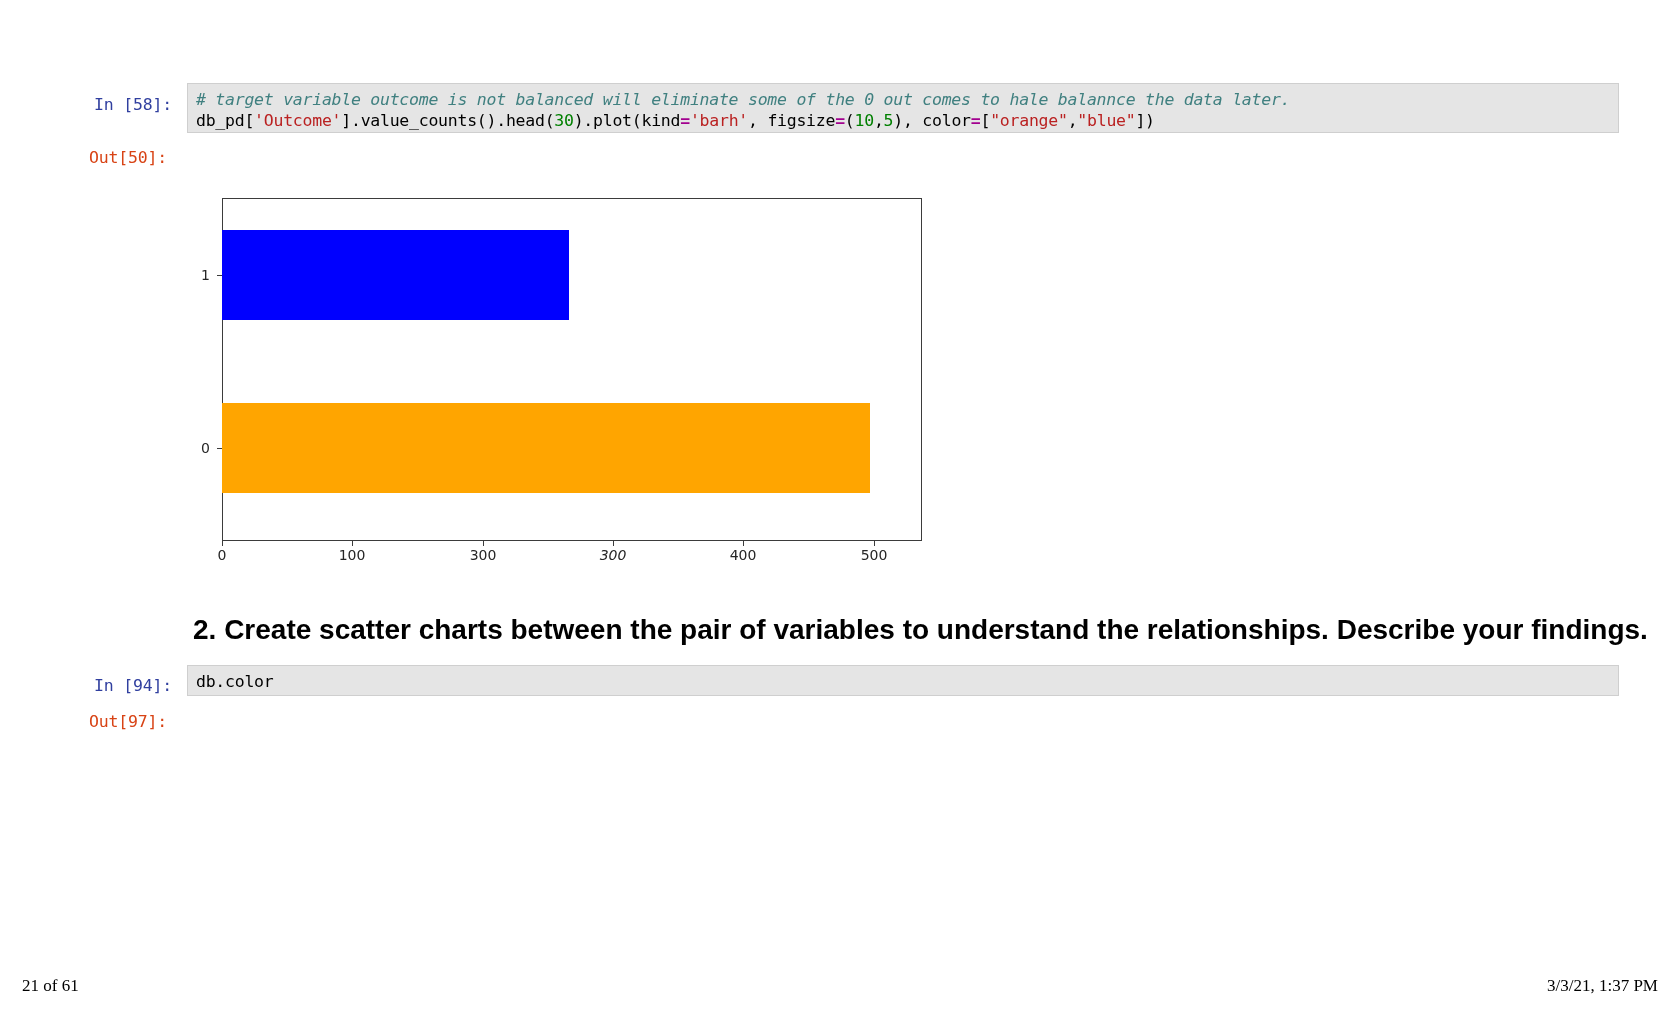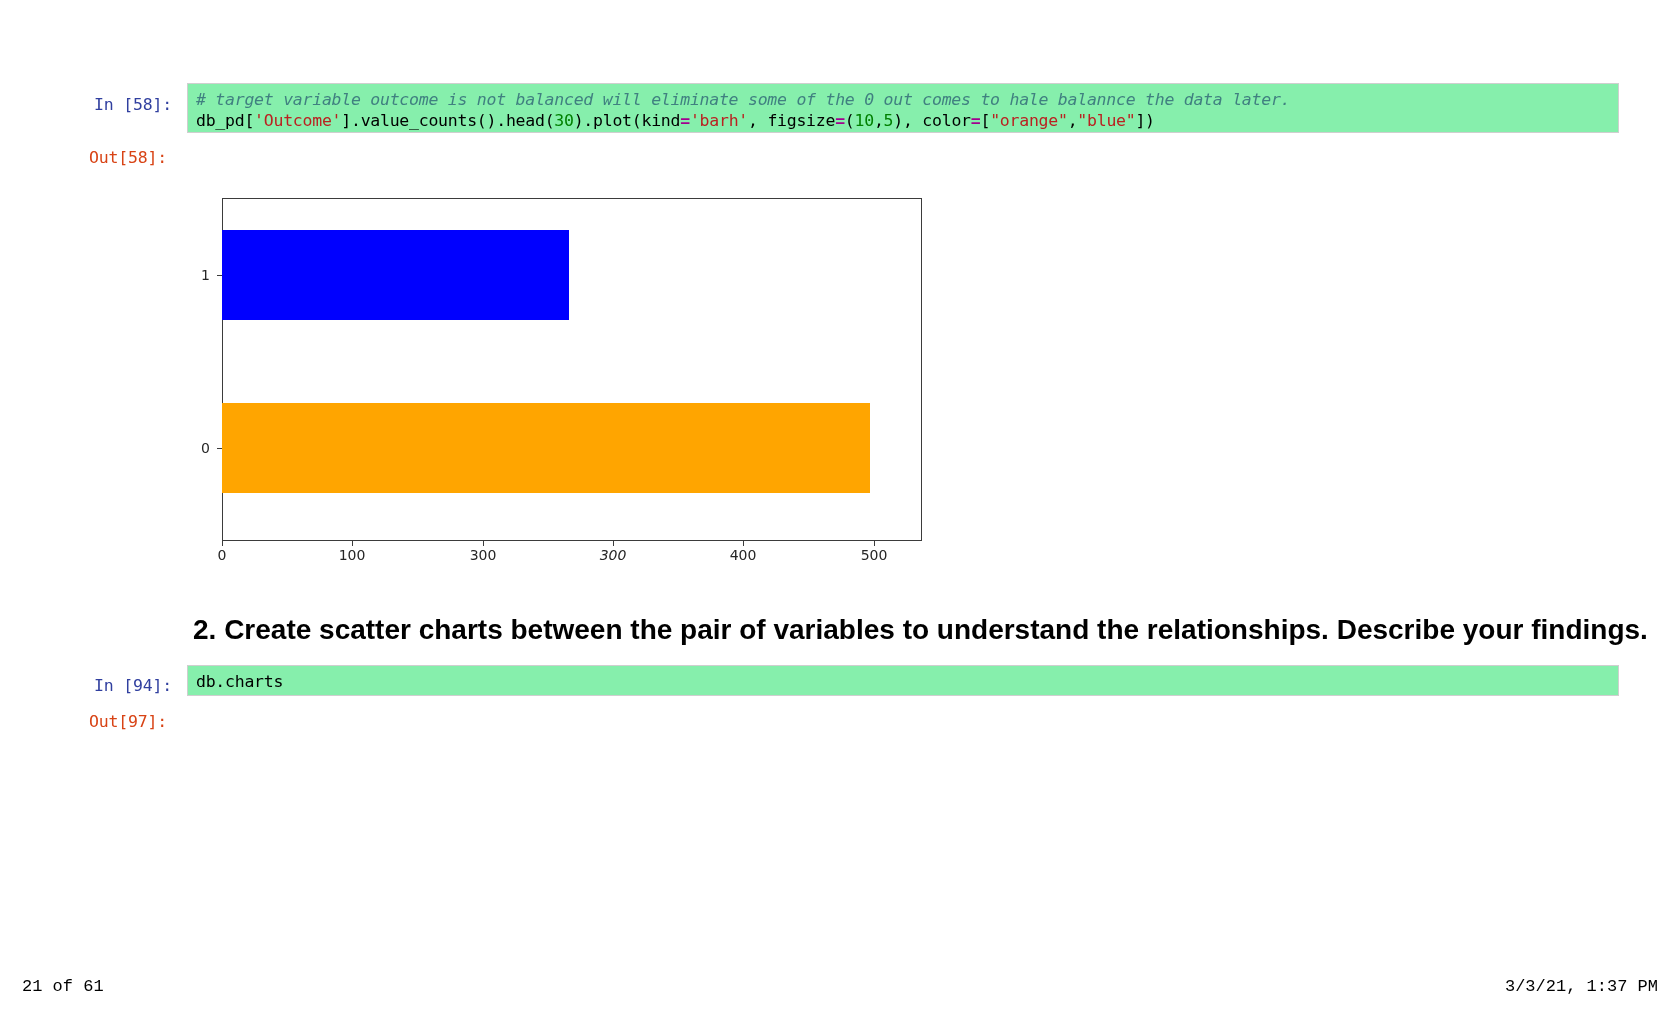--- a/index.html
+++ b/index.html
@@ -32,21 +32,21 @@
     font-size: 16.5px;
     letter-spacing: -0.2px;
     white-space: pre;
   }
   .prompt-in  { color: #303f9f; }
   .prompt-out { color: #d84315; }
 
   
   .code-cell {
     position: absolute;
-    background: #86efac;
+    background: #e5e5e5;
     border: 1px solid #cfcfcf;
     padding: 5px 8px 6px 8px;
     font-family: "DejaVu Sans Mono", monospace;
     font-size: 16.5px;
     line-height: 21px;
     white-space: pre;
     color: #000;
     letter-spacing: -0.25px;
   }
   .tok-comment { color: #408080; font-style: italic; }
@@ -111,42 +111,42 @@
   .xtick-mark {
     position: absolute;
     width: 1.4px; height: 5px;
     background: #3b3b3b;
   }
 
   
   .footer {
     position: absolute;
     bottom: 24px;
-    font-family: Liberation Mono, monospace;
+    font-family: Liberation Serif, serif;
     font-size: 17px;
     color: #000;
   }
   .footer-left  { left: 22px; }
   .footer-right { right: 22px; }
 </style>
 </head>
 <body>
 
 <div class="page">
 
   <div class="clipped-heading">
     <span>action</span>
   </div>
 
   <div class="prompt prompt-in" style="left:94px; top:95px;">In [58]:</div>
 
   <div class="code-cell" id="code-58" style="left:187px; top:83px; width:1432px; height:50px;"><span class="tok-comment"># target variable outcome is not balanced will eliminate some of the 0 out comes to hale balannce the data later.</span>
 <span><span>db_pd[</span><span class="tok-str">'Outcome'</span><span>].value_counts().head(</span><span class="tok-num">30</span><span>).plot(kind</span><span class="tok-op">=</span><span class="tok-str">'barh'</span><span>, figsize</span><span class="tok-op">=</span><span>(</span><span class="tok-num">10</span><span>,</span><span class="tok-num">5</span><span>), color</span><span class="tok-op">=</span><span>[</span><span class="tok-str">"orange"</span><span>,</span><span class="tok-str">"blue"</span><span>])</span></span></div>
 
-  <div class="prompt prompt-out" style="left:89px; top:148px;">Out[58]:</div>
+  <div class="prompt prompt-out" style="left:89px; top:148px;">Out[50]:</div>
 
 
   <div class="chart-wrap" style="left:222px; top:198px; width:704px; height:350px;">
 
     <div class="plot-frame" style="width:700px; height:343px;"></div>
 
     <div class="bar" style="top:32px; height:90px; width:347px; background:#0000FF;"></div>
 
     <div class="bar" style="top:205px; height:90px; width:648px; background:#FFA500;"></div>
 
@@ -172,21 +172,21 @@
     <div class="xtick-label" style="left:499px; top:349px;">400</div>
 
     <div class="xtick-mark" style="left:652px; top:343px;"></div>
     <div class="xtick-label" style="left:630px; top:349px;">500</div>
   </div>
 
   <div class="md-heading" style="left:193px; top:614px;">2. Create scatter charts between the pair of variables to understand the relationships. Describe your findings.</div>
 
   <div class="prompt prompt-in" style="left:94px; top:676px;">In [94]:</div>
 
-  <div class="code-cell" style="left:187px; top:665px; width:1432px; height:31px;">db.charts</div>
+  <div class="code-cell" style="left:187px; top:665px; width:1432px; height:31px;">db.color</div>
 
   <div class="prompt prompt-out" style="left:89px; top:712px;">Out[97]:</div>
 
 
   <div class="footer footer-left">21 of 61</div>
   <div class="footer footer-right">3/3/21, 1:37 PM</div>
 
 </div>
 
 </body></html>

